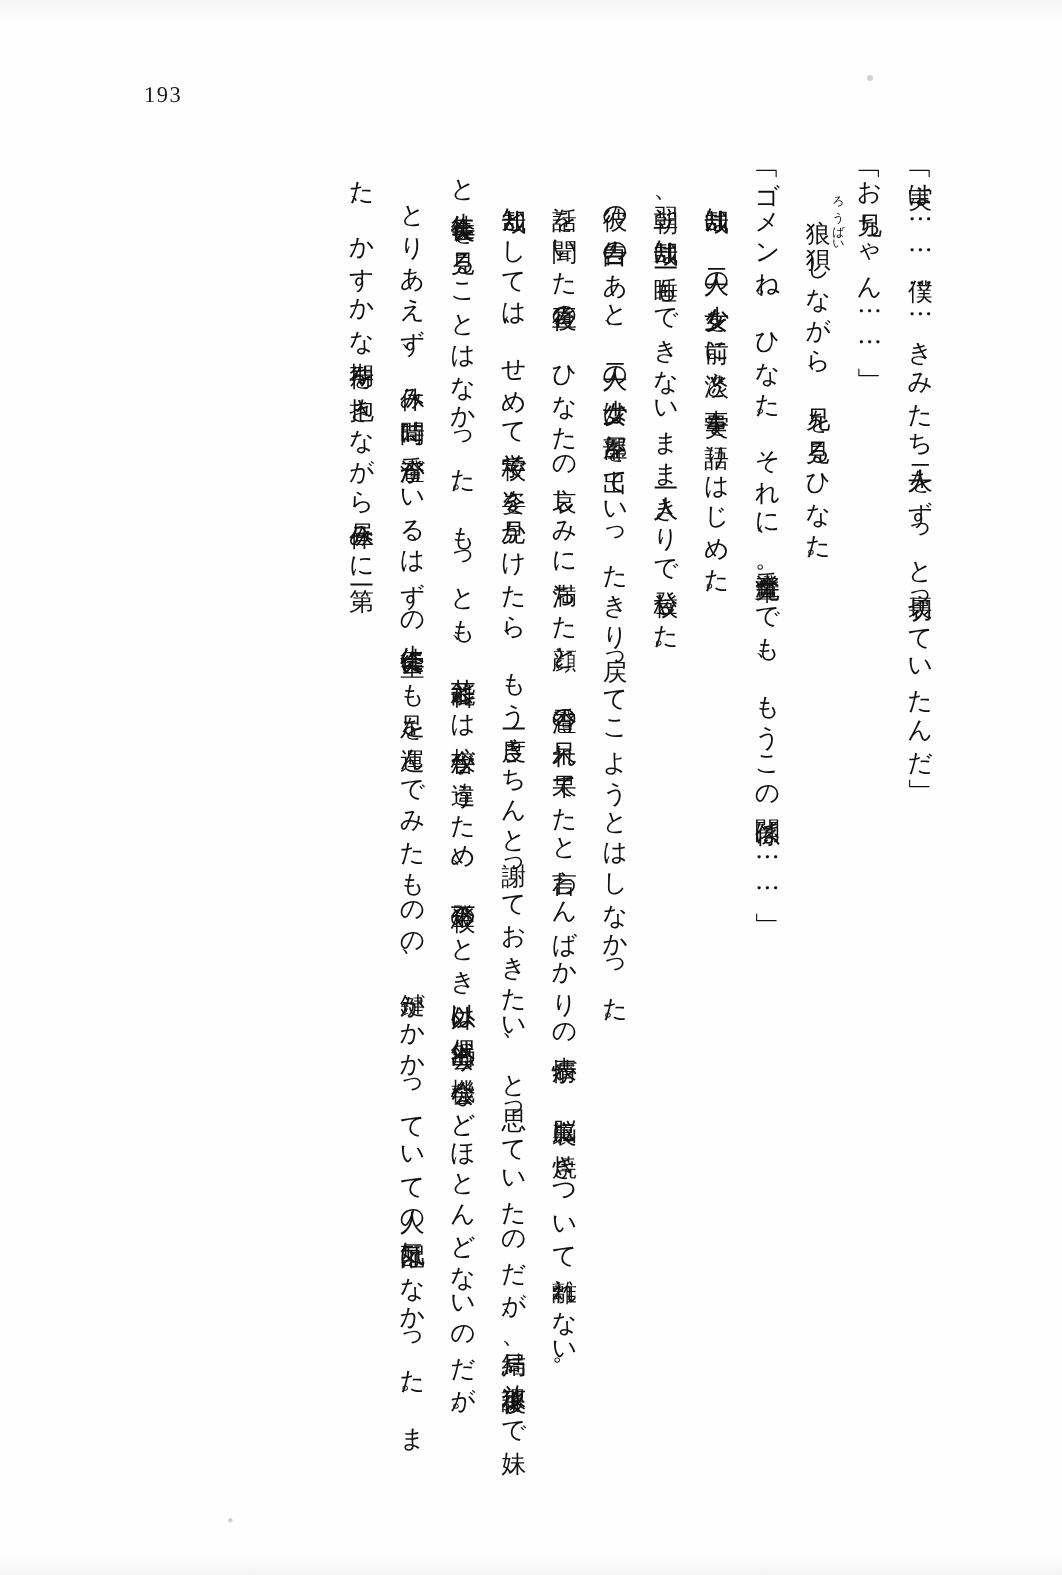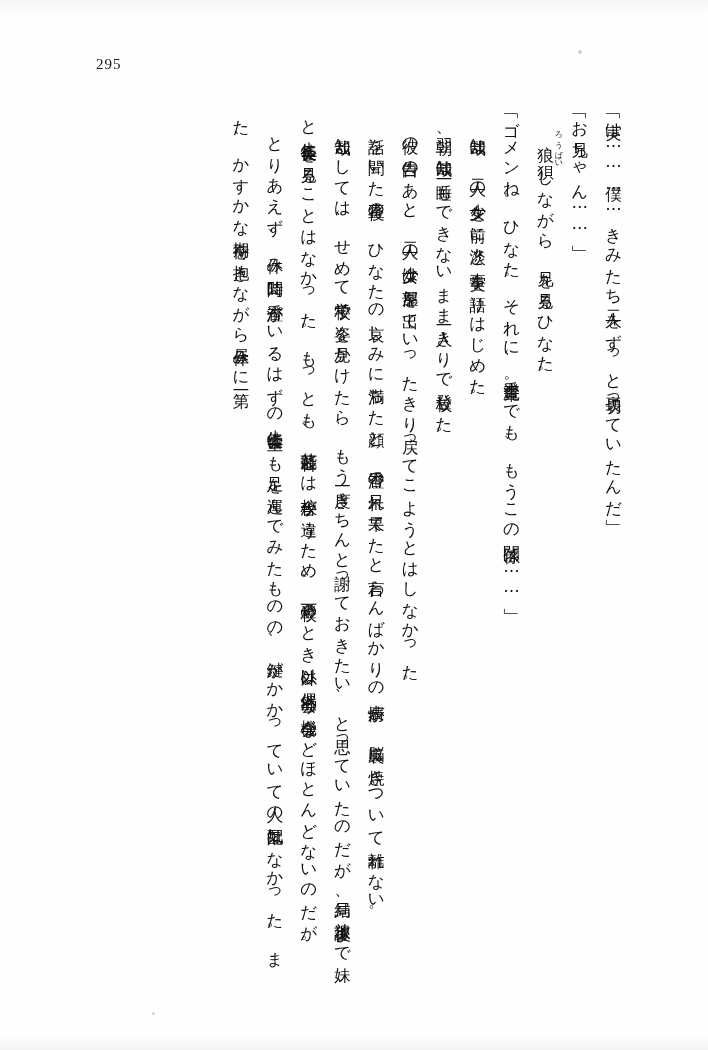--- a/index.html
+++ b/index.html
@@ -84,21 +84,21 @@
 </head>
 <body>
 
 <div class="page">
 
   <div class="scan-edge-top"></div>
   <div class="scan-edge-bottom"></div>
   <div class="scan-speck" style="top:50px; left:578px; width:4px; height:4px;"></div>
   <div class="scan-speck" style="top:1012px; left:152px; width:3px; height:3px;"></div>
 
-  <div class="page-number">295</div>
+  <div class="page-number">193</div>
 
   <div class="text-block">
     <p class="para">「実は……僕……きみたち二人をずっと裏切っていたんだ」</p>
     <p class="para">「お兄ちゃん……」</p>
     <p class="para indent">
       <ruby><span>狼狽</span><rt>ろうばい</rt></ruby><span>しながら、兄を見るひなた。</span>
     </p>
     <p class="para">「ゴメンね。ひなた。それに、香澄先輩。でも、もうこの関係は……」</p>
     <p class="para indent">知哉は、二人の少女を前に淡々と事実を語りはじめた。</p>
     <p class="para indent">翌朝、知哉は一睡もできないまま一人きりで登校した。</p>

